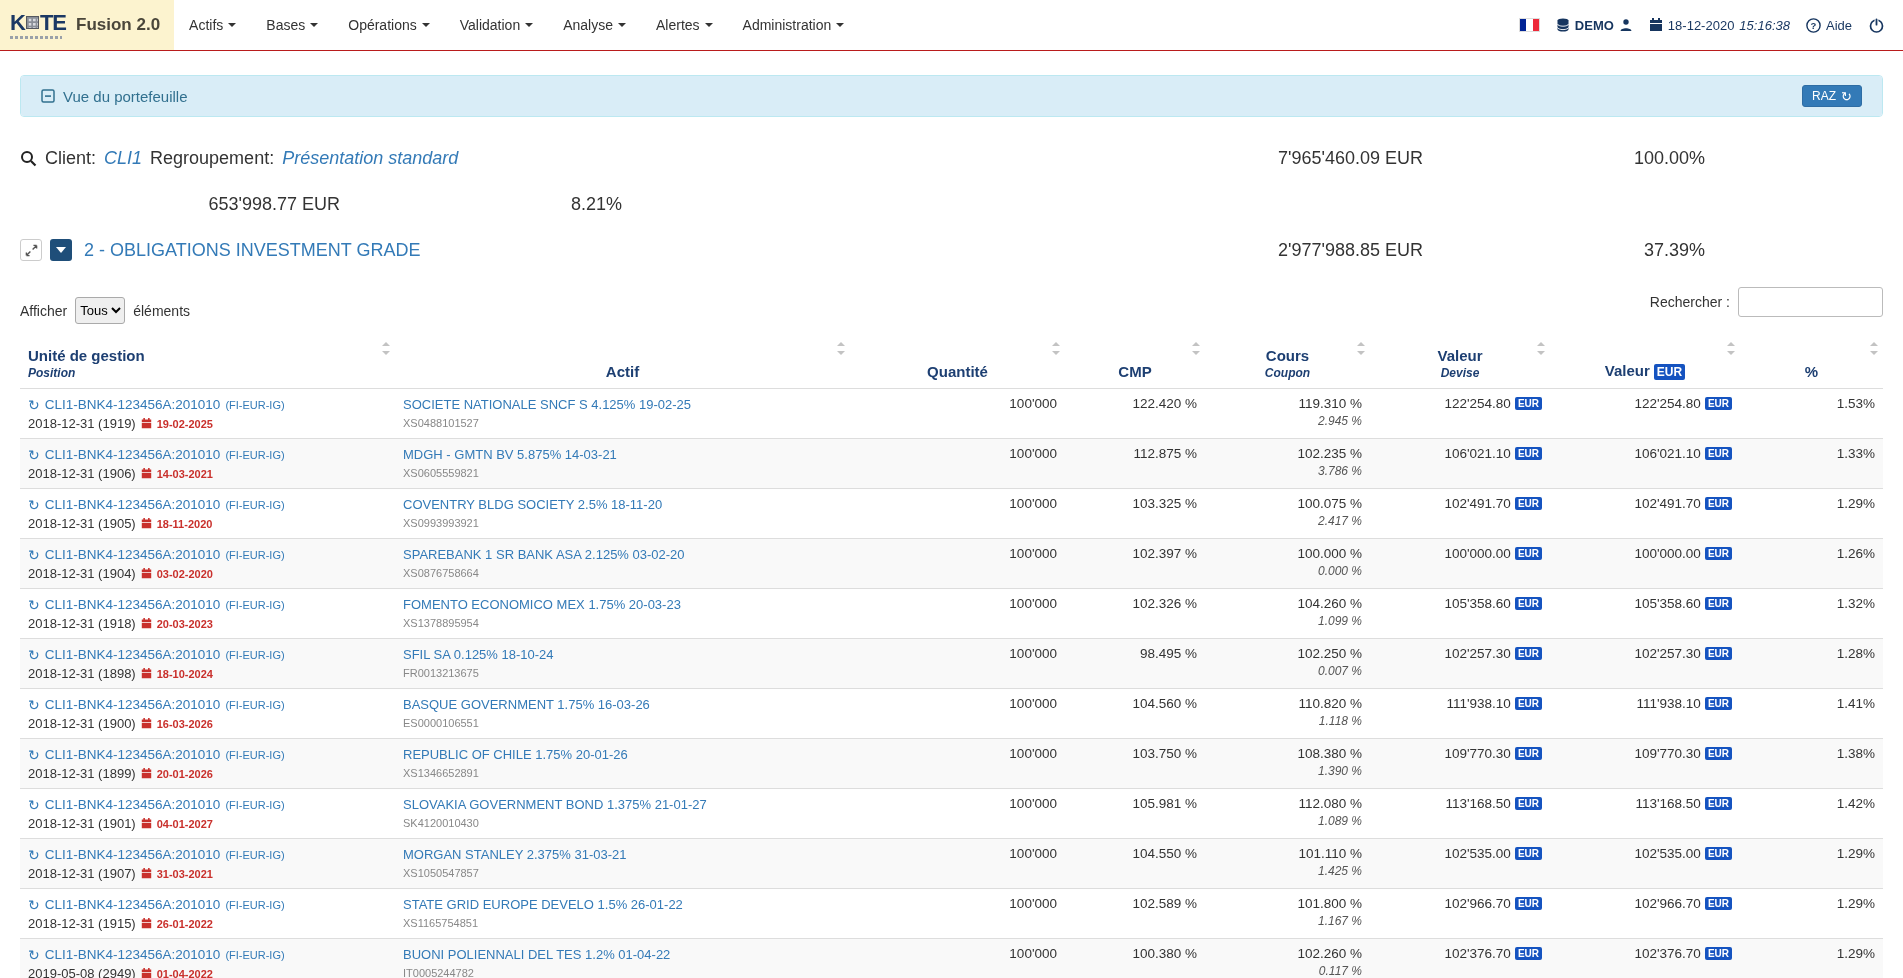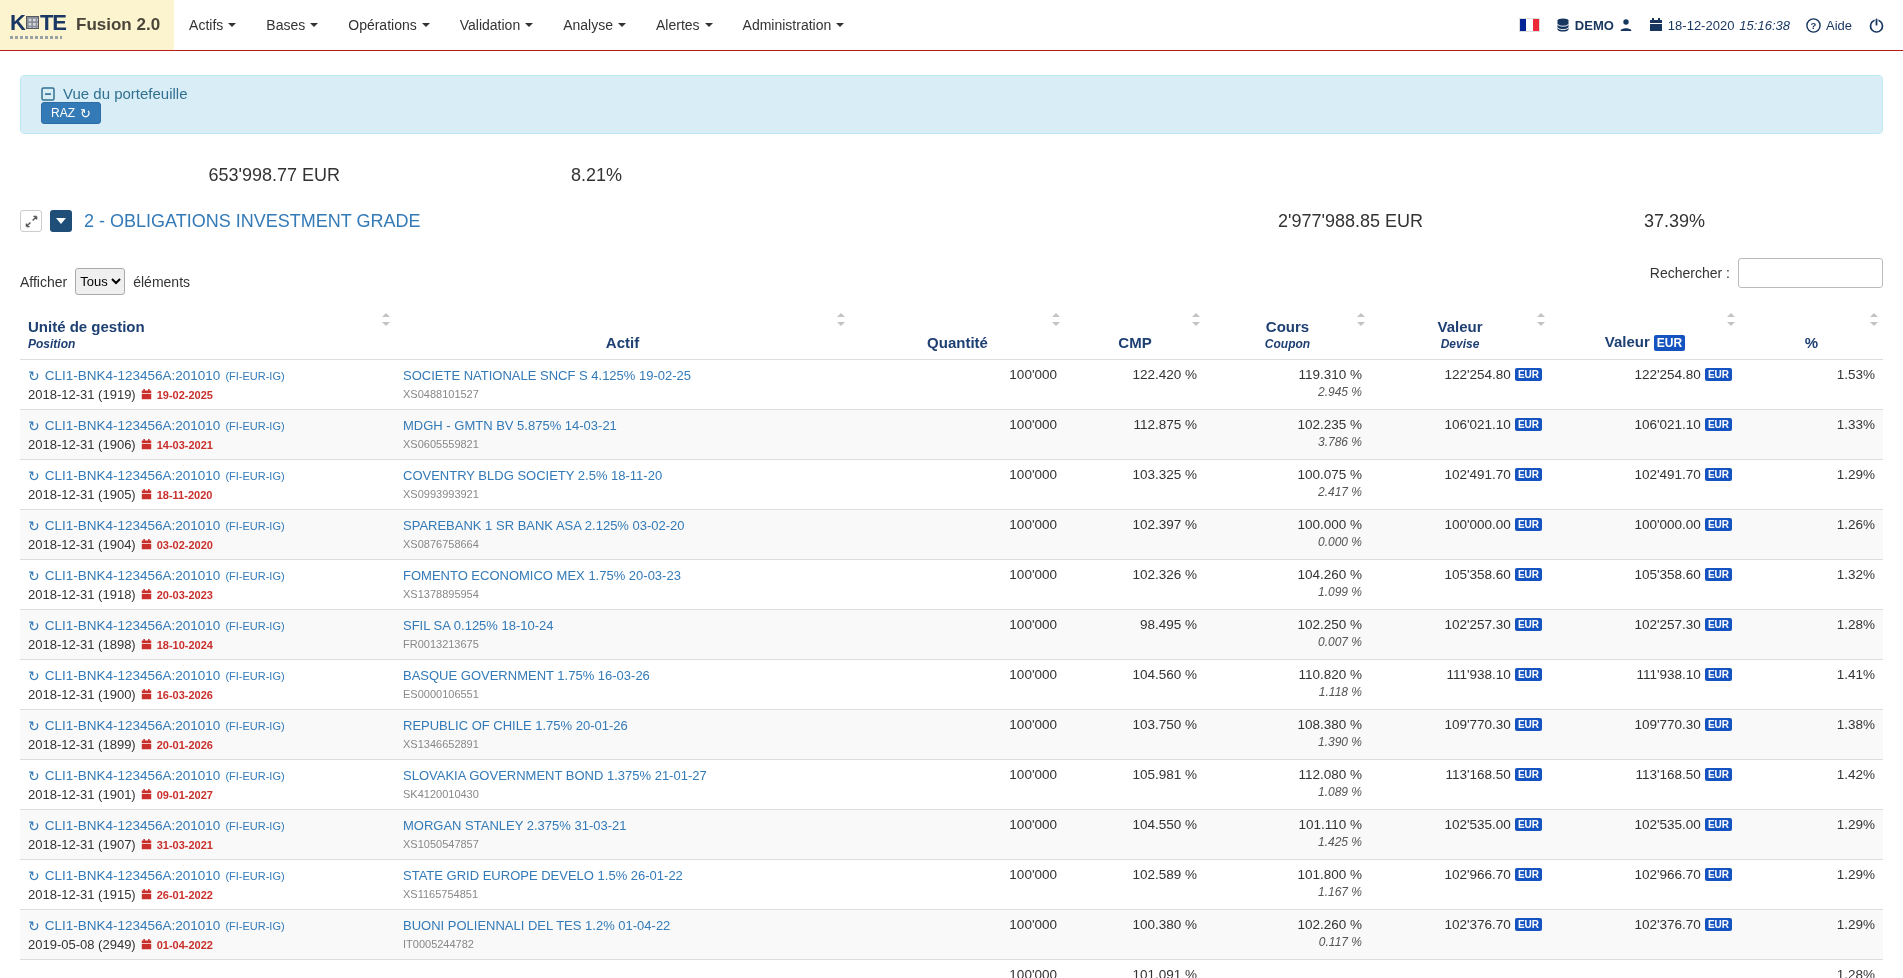--- a/index.html
+++ b/index.html
@@ -36,21 +36,21 @@
   .flag span { flex:1; }
   .flag .b { background:#002395; } .flag .w { background:#fff; } .flag .r { background:#ED2939; }
   .nav-group { display:flex; align-items:center; gap:5px; }
   .nav-user { font-weight:600; }
   .nav-time { font-style:italic; }
   .icon-svg { display:block; }
 
   
   .panel { margin:24px 20px 0; border:1px solid #bce8f1; border-radius:4px; overflow:hidden; }
   .panel-head { background:#d9edf7; color:#31708f; padding:9px 20px; display:flex;
-                align-items:flex-start; justify-content:space-between;flex-direction:column; }
+                align-items:center; justify-content:space-between; }
   .panel-title { display:flex; align-items:center; gap:8px; font-size:15px; }
   .btn-raz { background:#337ab7; border:1px solid #2e6da4; color:#fff; font-size:12px;
              padding:3px 9px; border-radius:3px; display:flex; align-items:center; gap:5px; }
   .raz-glyph { font-size:13px; line-height:1; }
 
   
   .summary { margin:18px 20px 0; }
   .sum-row { display:flex; align-items:center; height:46px; font-size:18px; }
   .sum-left { flex:1; display:flex; align-items:center; gap:8px; }
   .sum-val { width:320px; text-align:right; }
@@ -210,20 +210,35 @@
       <span>Vue du portefeuille</span>
     </span>
     <a class="btn-raz">
       <span>RAZ</span>
       <span class="raz-glyph">↻</span>
     </a>
   </div>
 </div>
 
 <div class="summary">
+  <div class="sum-row">
+    <span class="sum-left">
+      <svg class="icon-svg" width="17" height="17" viewBox="0 0 17 17">
+        <circle cx="7" cy="7" r="5" fill="none" stroke="#222" stroke-width="2"></circle>
+        <line x1="11" y1="11" x2="15.5" y2="15.5" stroke="#222" stroke-width="2.2"></line>
+      </svg>
+      <span>Client:</span>
+      <a class="lnk-it">CLI1</a>
+      <span>Regroupement:</span>
+      <a class="lnk-it">Présentation standard</a>
+    </span>
+    <span class="sum-val">7'965'460.09 EUR</span>
+    <span class="sum-pct">100.00%</span>
+    <span class="sum-spacer"></span>
+  </div>
 
   <div>
 
       <div class="sum-row">
         <span class="sum-val">653'998.77 EUR</span>
         <span class="sum-pct">8.21%</span>
         <span class="sum-spacer"></span>
       </div>
 
       <div class="sum-row">
@@ -590,21 +605,21 @@
           <div class="l1">
             <span class="sync">↻</span>
             <a class="unit-link">CLI1-BNK4-123456A:201010</a>
             <span class="unit-type">(FI-EUR-IG)</span>
           </div>
           <div class="l2">
             <span class="pos">2018-12-31 (1901)</span>
             <svg width="11" height="11" viewBox="0 0 14 14">
               <path fill="#c9302c" d="M3 0h2v2H3zM9 0h2v2H9zM1 2h12v3H1zM1 6h12v7H1z"></path>
             </svg>
-            <span class="maturity">09-01-2027</span>
+            <span class="maturity">04-01-2027</span>
           </div>
         </td>
         <td>
           <a class="actif-link">SLOVAKIA GOVERNMENT BOND 1.375% 21-01-27</a>
           <span class="isin">SK4120010430</span>
         </td>
         <td class="num">100'000</td>
         <td class="num">105.981 %</td>
         <td class="num">
           <div>112.080 %</div>

